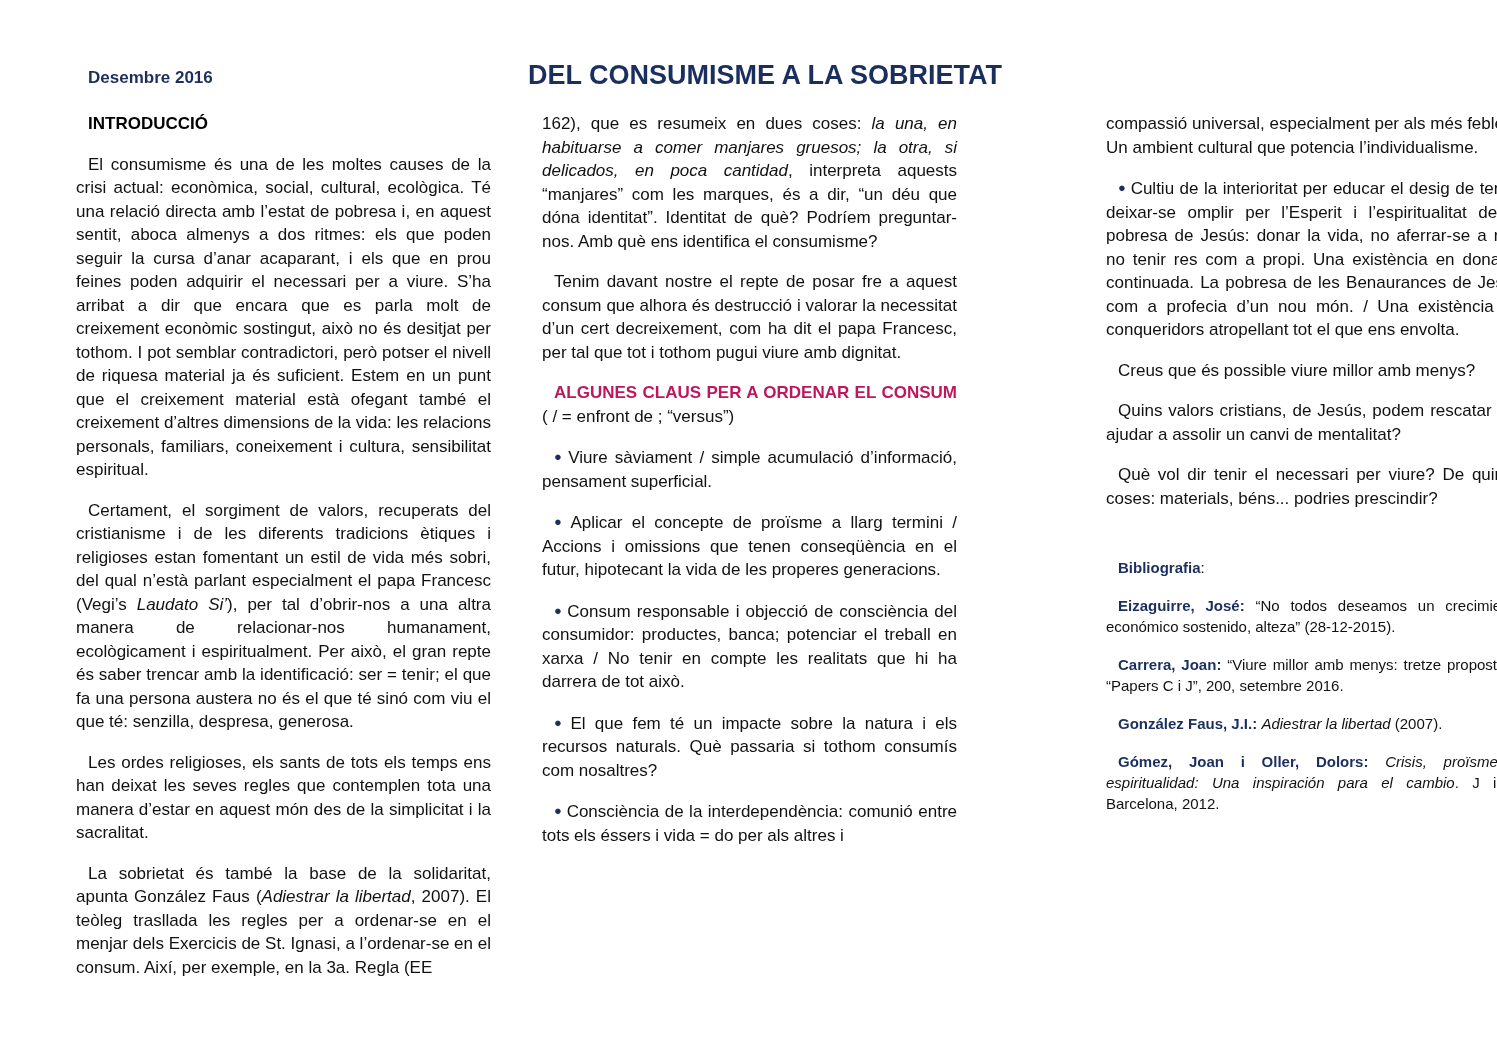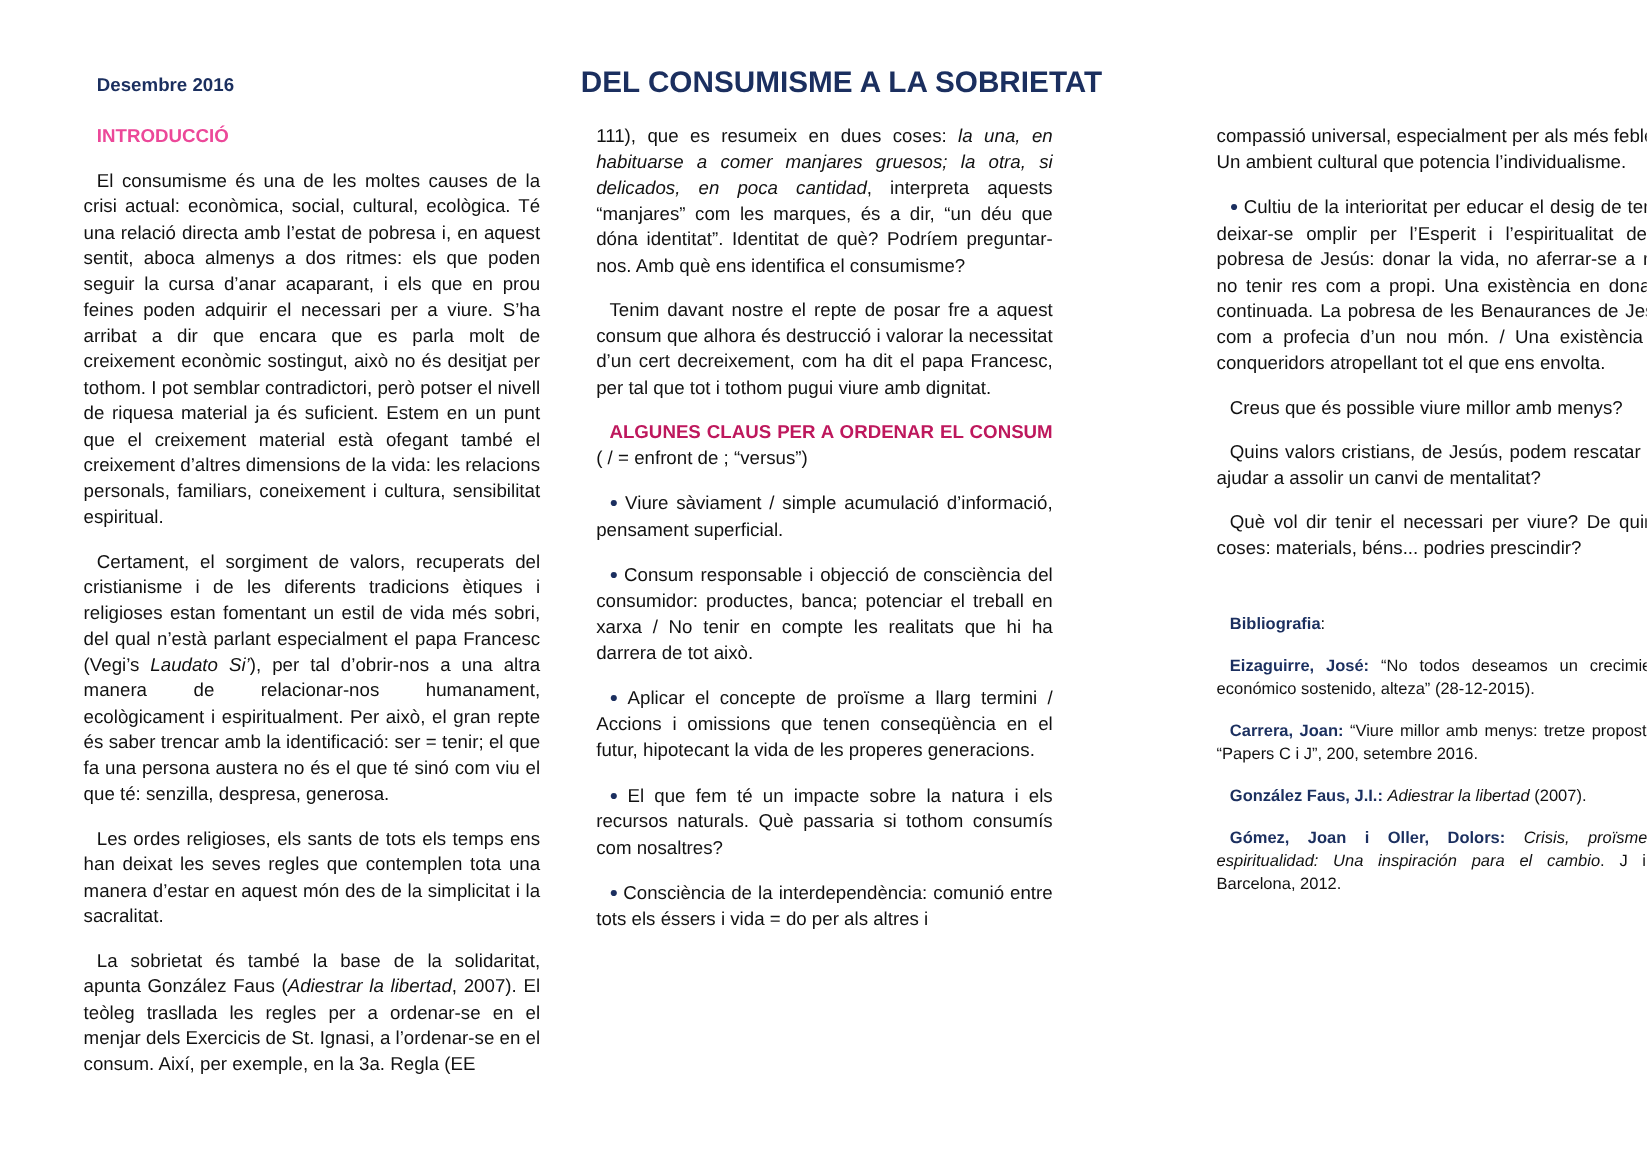--- a/index.html
+++ b/index.html
@@ -17,21 +17,21 @@
   }
   .col {
     position: absolute; top: 112px;
     font-size: 17px; line-height: 23.5px; text-align: justify;
   }
   .col1 { left: 76px; width: 415px; }
   .col2 { left: 542px; width: 415px; }
   .col3 { left: 1059px; width: 416px; margin-left: 47px; }
   .col p { margin: 0 0 17px 0; text-indent: 12px; }
   .col h2 {
-    margin: 0 0 17px 0; font-size: 17px; font-weight: bold; color: #ec4899;
+    margin: 0 0 17px 0; font-size: 17px; font-weight: bold; color: #000000;
     text-indent: 12px; line-height: 23.5px;
   }
   .col1 h2 { margin-top: 0; }
   .col p.cont { text-indent: 0; }
   .bullet { color: #1b2f5f; font-size: 13px; vertical-align: 2px; margin-right: 4px; }
   .claus-h { font-weight: bold; color: #be185d; }
   .bib { font-size: 15px; line-height: 21px; }
   .bib-h { font-weight: bold; color: #1b2f5f; }
   em { font-style: italic; }
   .col3 .spacer { height: 30px; }
@@ -44,26 +44,26 @@
 
 <div class="col col1">
   <h2>INTRODUCCIÓ</h2>
   <p>El consumisme és una de les moltes causes de la crisi actual: econòmica, social, cultural, ecològica. Té una relació directa amb l’estat de pobresa i, en aquest sentit, aboca almenys a dos ritmes: els que poden seguir la cursa d’anar acaparant, i els que en prou feines poden adquirir el necessari per a viure. S’ha arribat a dir que encara que es parla molt de creixement econòmic sostingut, això no és desitjat per tothom. I pot semblar contradictori, però potser el nivell de riquesa material ja és suficient. Estem en un punt que el creixement material està ofegant també el creixement d’altres dimensions de la vida: les relacions personals, familiars, coneixement i cultura, sensibilitat espiritual.</p>
   <p><span>Certament, el sorgiment de valors, recuperats del cristianisme i de les diferents tradicions ètiques i religioses estan fomentant un estil de vida més sobri, del qual n’està parlant especialment el papa Francesc (Vegi’s </span><em>Laudato Si’</em><span>), per tal d’obrir-nos a una altra manera de relacionar-nos humanament, ecològicament i espiritualment. Per això, el gran repte és saber trencar amb la identificació: ser = tenir; el que fa una persona austera no és el que té sinó com viu el que té: senzilla, despresa, generosa.</span></p>
   <p>Les ordes religioses, els sants de tots els temps ens han deixat les seves regles que contemplen tota una manera d’estar en aquest món des de la simplicitat i la sacralitat.</p>
   <p><span>La sobrietat és també la base de la solidaritat, apunta González Faus (</span><em>Adiestrar la libertad</em><span>, 2007). El teòleg trasllada les regles per a ordenar-se en el menjar dels Exercicis de St. Ignasi, a l’ordenar-se en el consum.  Així, per exemple, en la 3a. Regla (EE</span></p>
 </div>
 
 <div class="col col2">
-  <p class="cont"><span>111), que es resumeix en dues coses: </span><em>la una, en habituarse a comer manjares gruesos; la otra, si delicados, en poca cantidad</em><span>, interpreta aquests “manjares” com les marques, és a dir, “un déu que dóna identitat”. Identitat de què? Podríem preguntar-nos. Amb què ens identifica el consumisme?</span></p>
+  <p class="cont"><span>162), que es resumeix en dues coses: </span><em>la una, en habituarse a comer manjares gruesos; la otra, si delicados, en poca cantidad</em><span>, interpreta aquests “manjares” com les marques, és a dir, “un déu que dóna identitat”. Identitat de què? Podríem preguntar-nos. Amb què ens identifica el consumisme?</span></p>
   <p>Tenim davant nostre el repte de posar fre a aquest consum que alhora és destrucció i valorar la necessitat d’un cert decreixement, com ha dit el papa Francesc, per tal que tot i tothom pugui viure amb dignitat.</p>
   <p><span class="claus-h">ALGUNES CLAUS PER A ORDENAR EL CONSUM</span><span> ( / = enfront de ; “versus”)</span></p>
   <p><span class="bullet">●</span><span>Viure sàviament / simple acumulació d’informació, pensament superficial.</span></p>
+  <p><span class="bullet">●</span><span>Aplicar el concepte de proïsme a llarg termini / Accions i omissions que tenen conseqüència en el futur, hipotecant la vida de les properes generacions.</span></p>
   <p><span class="bullet">●</span><span>Consum responsable i objecció de consciència del consumidor: productes, banca; potenciar el treball en xarxa / No tenir en compte les realitats que hi ha darrera de tot això.</span></p>
-  <p><span class="bullet">●</span><span>Aplicar el concepte de proïsme a llarg termini / Accions i omissions que tenen conseqüència en el futur, hipotecant la vida de les properes generacions.</span></p>
   <p><span class="bullet">●</span><span>El que fem té un impacte sobre la natura i els recursos naturals. Què passaria si tothom consumís com nosaltres?</span></p>
   <p><span class="bullet">●</span><span>Consciència de la interdependència: comunió entre tots els éssers i vida = do per als altres i</span></p>
 </div>
 
 <div class="col col3">
   <p class="cont">compassió universal, especialment per als més febles / Un ambient cultural que potencia l’individualisme.</p>
   <p><span class="bullet">●</span><span>Cultiu de la interioritat per educar el desig de tenir i deixar-se omplir per l’Esperit i l’espiritualitat de la pobresa de Jesús: donar la vida, no aferrar-se a res, no tenir res com a propi. Una existència en donació continuada. La pobresa de les Benaurances de Jesús com a profecia d’un nou món.  / Una existència de conqueridors atropellant tot el que ens envolta.</span></p>
   <p>Creus que és possible viure millor amb menys?</p>
   <p>Quins valors cristians, de Jesús, podem rescatar per ajudar a assolir un canvi de mentalitat?</p>
   <p>Què vol dir tenir el necessari per viure? De quines coses: materials, béns...  podries prescindir?</p>

